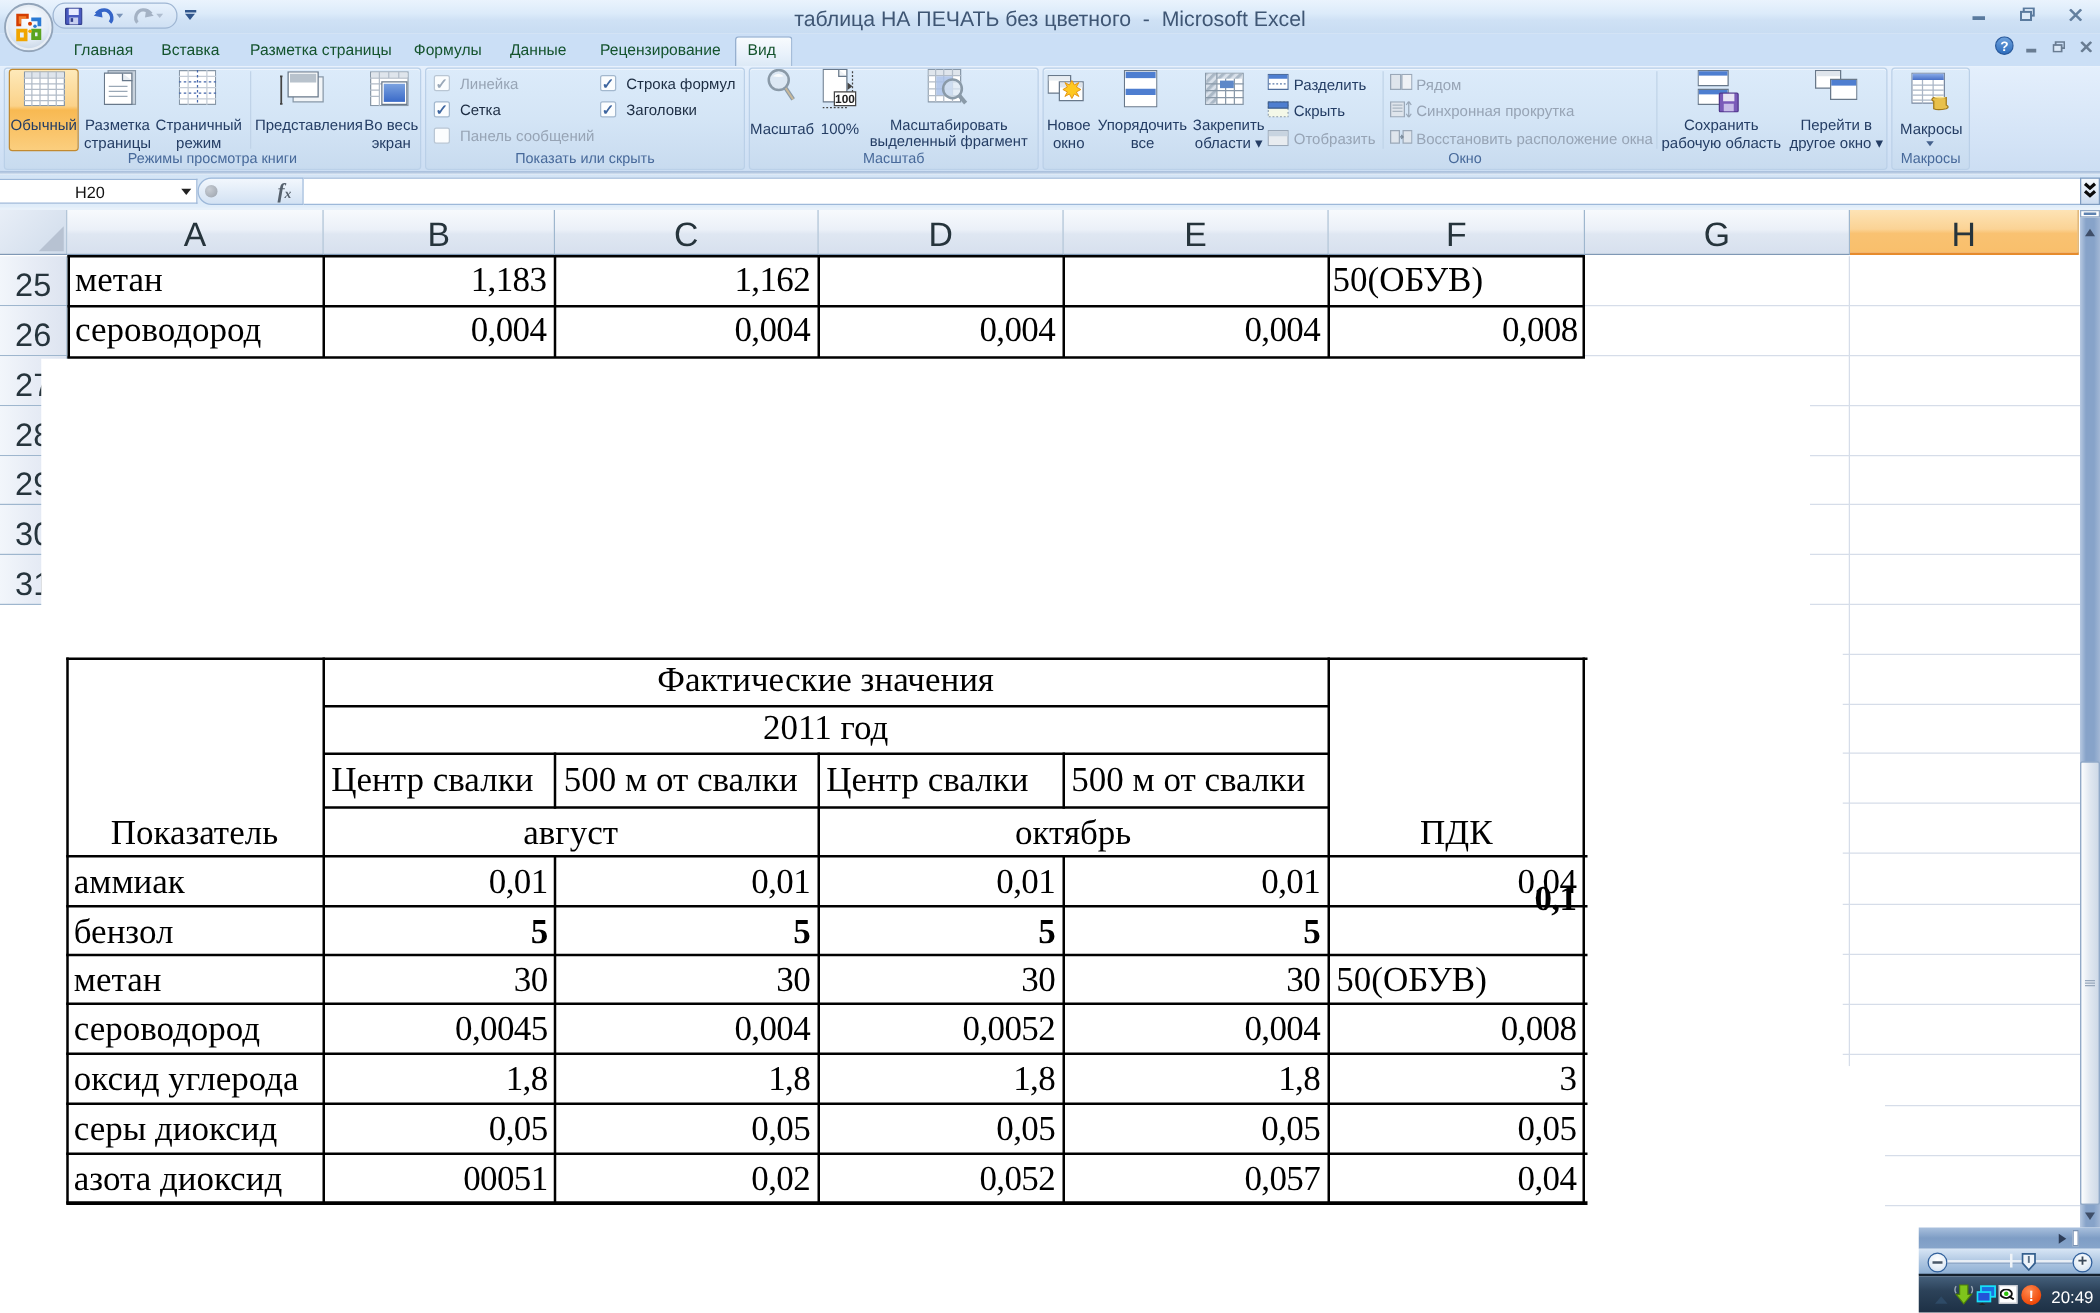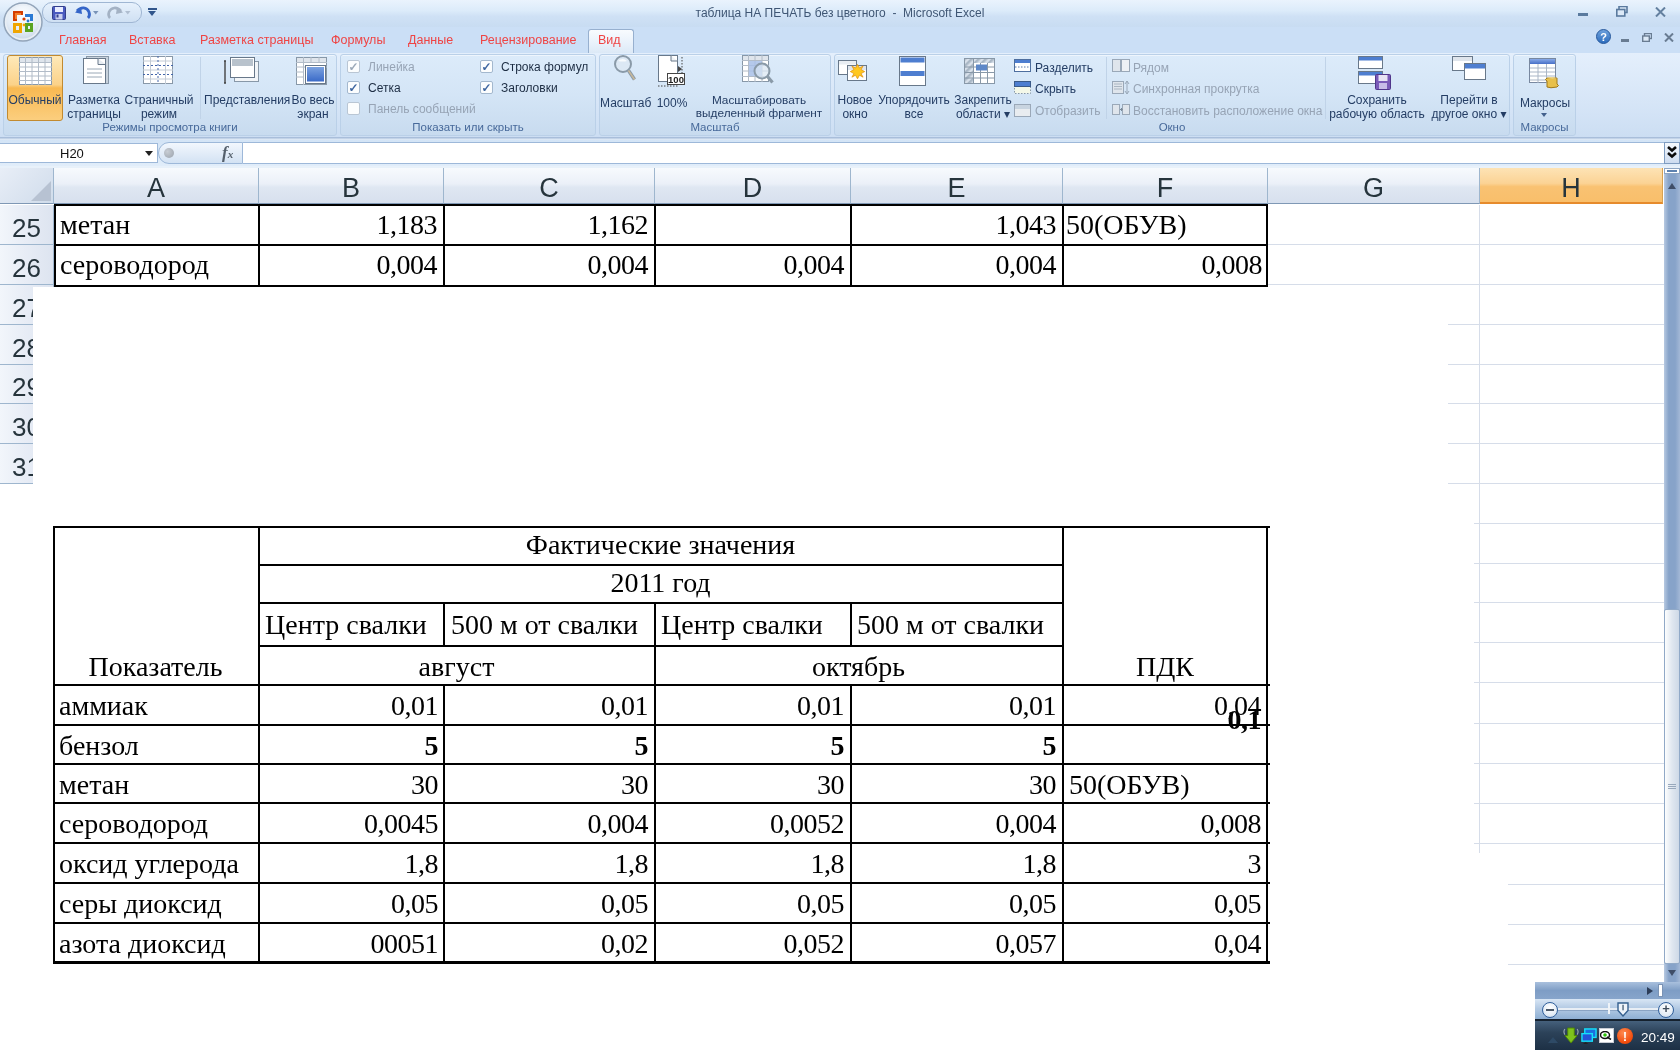--- a/index.html
+++ b/index.html
@@ -5,21 +5,21 @@
 .abs{position:absolute}
 #titlebar{left:0;top:0;width:1680px;height:27px;background:linear-gradient(#eaf3fd 0%,#dcebfa 40%,#cfe1f5 60%,#c8dcf2 100%)}
 #tabrow{left:0;top:27px;width:1680px;height:26px;background:#cbdff6}
 #ribbon{left:0;top:53px;width:1680px;height:87px;background:linear-gradient(#e4effc,#d3e3f6 70%,#cbddf2)}
 #ribbonedge{left:0;top:137px;width:1680px;height:3px;background:linear-gradient(#9cb4d4,#e8f1fb)}
 .grp{position:absolute;top:54px;height:82px;border:1px solid #bad0e8;border-radius:3px;background:linear-gradient(#dcebfa 0%,#d4e5f6 50%,#c8dbef 100%);box-shadow:inset 0 1px 0 #eef5fd}
 .grplabel{position:absolute;top:121px;height:14px;font-size:11.5px;color:#47699a;text-align:center;line-height:13px}
 .btnlabel{position:absolute;font-size:12px;color:#243d64;text-align:center;line-height:14px}
 .minitxt{position:absolute;font-size:12px;color:#243d64;line-height:13px}
 .minitxt.dis{color:#97a4b5}
-.tabtxt{position:absolute;top:33px;font-size:12.5px;color:#ef4444}
+.tabtxt{position:absolute;top:33px;font-size:12.5px;color:#14532d}
 .sep{position:absolute;width:1px;background:#c0d3e8}
 .cb{position:absolute;width:13px;height:13px;background:#fbfdfe;border:1px solid #a3b8ce;border-radius:2px;font-size:12px;line-height:12px;text-align:center;color:#3e66a0;font-weight:bold}
 .cb.g{color:#9aa8b8;border-color:#b9c6d4}
 #fbar{left:0;top:140px;width:1680px;height:28px;background:linear-gradient(#d3e4f6,#e2eefa)}
 #namebox{left:0;top:143px;width:158px;height:20px;background:#fff;border:1px solid #9db8d9;border-left:none}
 #fxpill{left:158px;top:142px;width:85px;height:22px;background:linear-gradient(#f2f7fd,#d3e2f3);border:1px solid #9db8d9;border-radius:11px 0 0 11px}
 #ffield{left:243px;top:142px;width:1421px;height:22px;background:#fff;border-top:1px solid #9db8d9;border-bottom:1px solid #9db8d9}
 #fchev{left:1664px;top:142px;width:16px;height:22px;background:linear-gradient(#f6fafe,#cddcf0);border:1px solid #7f9cc0}
 #fbarline{left:0;top:166px;width:1680px;height:2px;background:#e8f1fa}
 #sheet{left:0;top:168px;width:1680px;height:882px;background:#fff}
@@ -77,21 +77,21 @@
     <path d="M8 2 L2 7.5 L9 9 z" fill="#3565c8"></path>
     <path d="M20 6 l5.5 0 -2.75 3.4z" fill="#7a94b8"></path>
   </svg>
 <svg class="abs" style="left:105px;top:5px" width="27" height="15" viewBox="0 0 27 15">
     <path d="M16 6 C12 1.5, 6 2, 4 7 C3 10, 4 12, 5 13" fill="none" stroke="#a4b2c4" stroke-width="2.6"></path>
     <path d="M12 2 L18 7.5 L11 9 z" fill="#a4b2c4"></path>
     <path d="M20 6 l5.5 0 -2.75 3.4z" fill="#b0bed0"></path>
   </svg>
 <div class="abs" style="left:148px;top:8px;width:9px;height:2px;background:#31568c"></div>
 <div class="abs" style="left:148px;top:11px;width:0;height:0;border:4.5px solid transparent;border-top:5px solid #31568c"></div>
-<div class="abs" style="left:0;top:6px;width:1680px;text-align:center;font-size:12px;color:#3f5674">таблица НА ПЕЧАТЬ без цветного &nbsp;-&nbsp; Microsoft Excel</div>
+<div class="abs" style="left:0;top:6px;width:1680px;text-align:center;font-size:17px;color:#3f5674">таблица НА ПЕЧАТЬ без цветного &nbsp;-&nbsp; Microsoft Excel</div>
 <div class="abs" style="left:1578px;top:13px;width:10px;height:3px;background:#5a7a9e"></div>
 <svg class="abs" style="left:1616px;top:6px" width="12" height="11" viewBox="0 0 12 11">
     <rect x="3" y="0.5" width="8" height="6" fill="none" stroke="#5a7a9e" stroke-width="1.6"></rect>
     <rect x="0.8" y="3.5" width="8" height="6.5" fill="#dce9f7" stroke="#5a7a9e" stroke-width="1.6"></rect>
   </svg>
 <svg class="abs" style="left:1655px;top:7px" width="11" height="10" viewBox="0 0 11 10">
     <path d="M1 0.5 L10 9.5 M10 0.5 L1 9.5" stroke="#64809f" stroke-width="2"></path>
   </svg>
 <div class="tabtxt" style="left:59px">Главная</div>
 <div class="tabtxt" style="left:129px">Вставка</div>
@@ -387,21 +387,20 @@
  <div class="blk" style="left:258px;top:36px;width:2px;height:83px"></div>
  <div class="blk" style="left:443px;top:36px;width:2px;height:83px"></div>
  <div class="blk" style="left:654px;top:36px;width:2px;height:83px"></div>
  <div class="blk" style="left:850px;top:36px;width:2px;height:83px"></div>
  <div class="blk" style="left:1062px;top:36px;width:2px;height:83px"></div>
  <div class="blk" style="left:1266px;top:36px;width:2px;height:83px"></div>
 
  <div class="ut" style="left:60px;top:37px;width:196px">метан</div>
  <div class="ut r" style="left:262px;top:37px;width:175px">1,183</div>
  <div class="ut r" style="left:447px;top:37px;width:201px">1,162</div>
- <div class="ut r" style="left:854px;top:37px;width:202px">1,043</div>
  <div class="ut" style="left:1066px;top:37px;width:196px">50(ОБУВ)</div>
  <div class="ut" style="left:60px;top:77px;width:196px">сероводород</div>
  <div class="ut r" style="left:262px;top:77px;width:175px">0,004</div>
  <div class="ut r" style="left:447px;top:77px;width:201px">0,004</div>
  <div class="ut r" style="left:658px;top:77px;width:186px">0,004</div>
  <div class="ut r" style="left:854px;top:77px;width:202px">0,004</div>
  <div class="ut r" style="left:1066px;top:77px;width:196px">0,008</div>
 
  <div class="abs" style="left:33px;top:119px;width:1415px;height:197px;background:#fff"></div>
  <div class="abs" style="left:0;top:316px;width:1474px;height:369px;background:#fff"></div>

